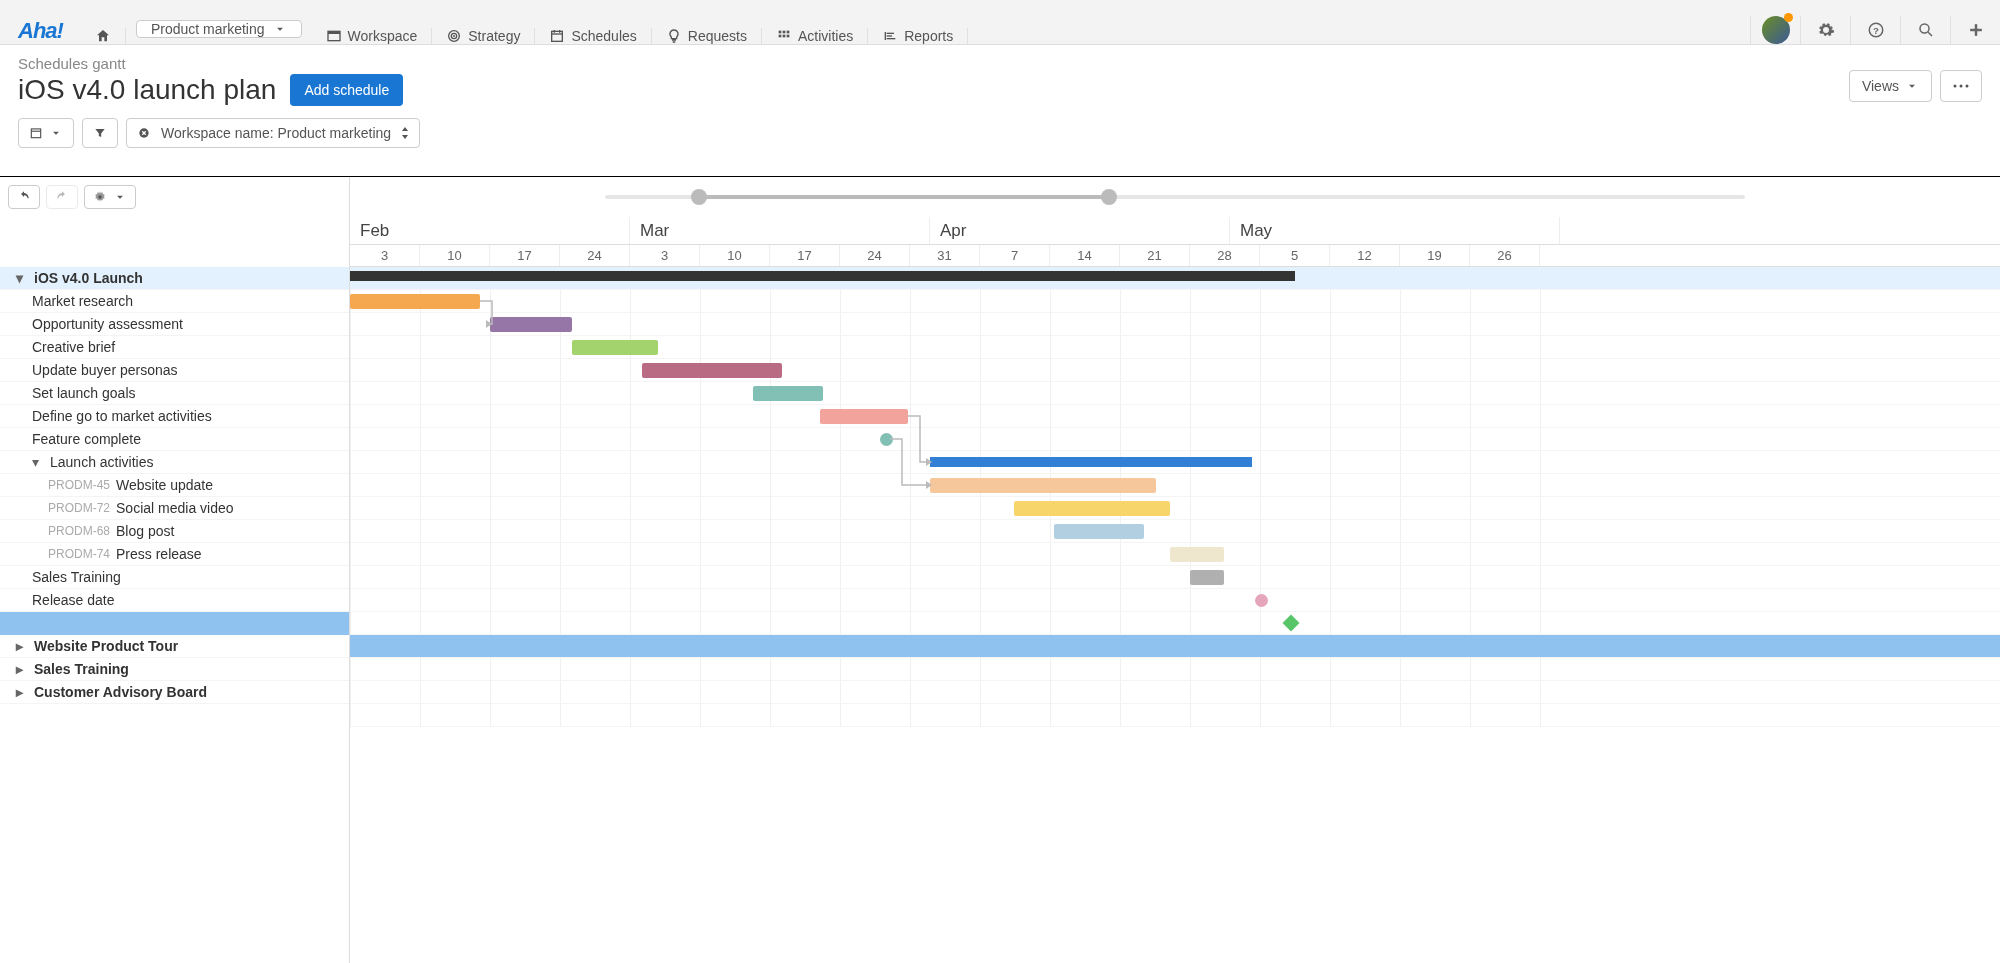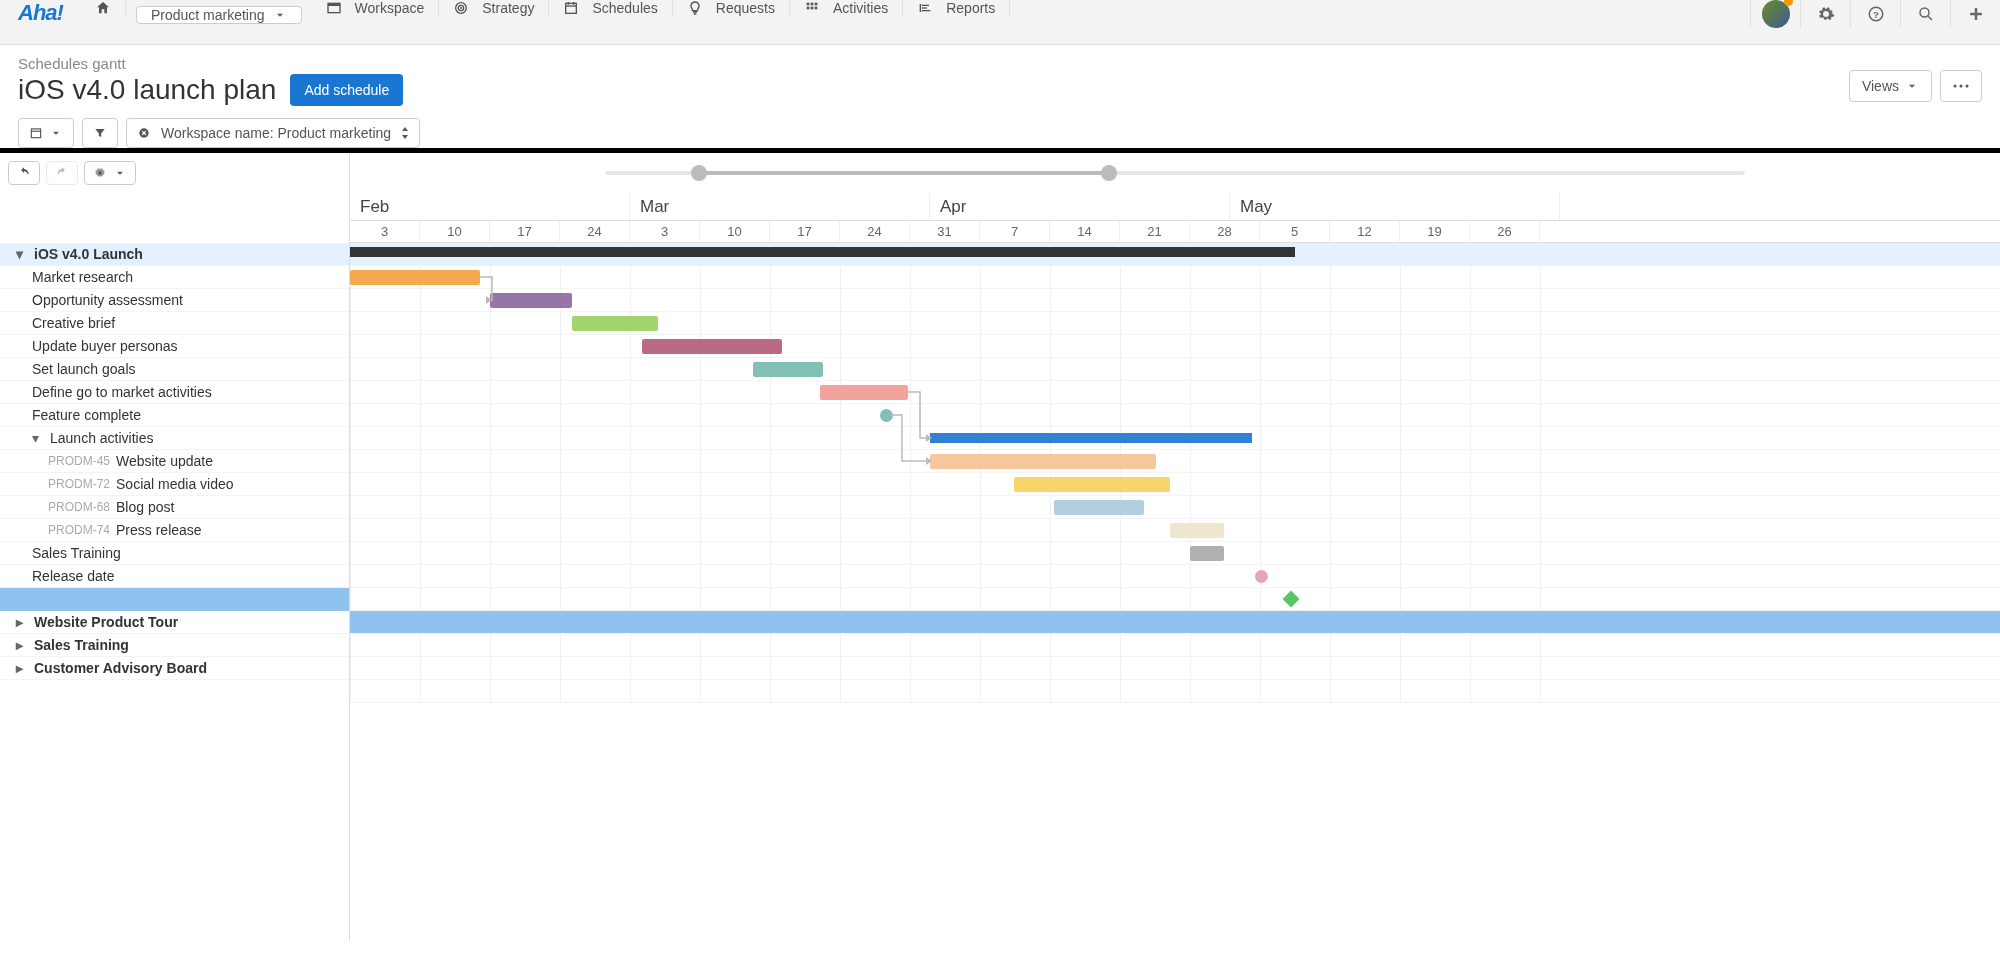--- a/index.html
+++ b/index.html
@@ -1,28 +1,28 @@
 <!DOCTYPE html>
 <html><head>
 <meta charset="utf-8">
 <style>
 * { margin: 0; padding: 0; box-sizing: border-box; font-family: -apple-system, BlinkMacSystemFont, "Segoe UI", Helvetica, Arial, sans-serif; }
 body { background: #fff; color: #333; font-size: 14px; overflow: hidden; }
-.topbar { height: 45px; display: flex; align-items: flex-start; border-bottom: 1px solid #ddd; background: #f3f3f3; }
+.topbar { height: 45px; display: flex; align-items: flex-end; border-bottom: 1px solid #ddd; background: #f3f3f3; }
 .logo { display:flex; align-items:center; padding: 0 18px; font-weight: 800; font-size: 22px; color: #1976d2; font-style: italic; letter-spacing: -1px; }
-.topbtn { display:flex; align-items:center; padding: 0 14px; border-right: 1px solid #e0e0e0; color:#555; gap:13px; cursor:pointer; }
+.topbtn { display:flex; align-items:center; padding: 0 14px; border-right: 1px solid #e0e0e0; color:#555; gap:6px; cursor:pointer; }
 .topbtn svg { width:16px; height:16px; }
 .ws-selector { display:flex; align-items:center; margin: 6px 10px; padding: 0 14px; background:#fff; border:1px solid #ccc; border-radius:4px; color:#555; cursor:pointer; gap:8px; }
 .top-spacer { flex:1; }
 .top-right { display:flex; align-items:stretch; }
 .top-right .icon-btn { display:flex; align-items:center; justify-content:center; width:50px; border-left:1px solid #e0e0e0; color:#666; cursor:pointer; position:relative; }
 .avatar { width:28px; height:28px; border-radius:50%; background: linear-gradient(135deg,#6b8e23,#3b5998); position:relative; }
 .avatar-dot { position:absolute; top:-3px; right:-3px; width:9px; height:9px; background:#ff9800; border-radius:50%; }
 
-.header-area { padding: 10px 18px 0 18px; border-bottom:5px solid #000000; }
+.header-area { padding: 10px 18px 28px 18px; border-bottom:1px solid #000000; }
 .breadcrumb { color:#888; font-size:15px; margin-bottom:2px; }
 .title-row { display:flex; align-items:center; gap:14px; }
 .page-title { font-size:28px; font-weight:400; color:#333; }
 .add-btn { background:#1976d2; color:#fff; border:none; border-radius:4px; padding:8px 14px; font-size:14px; cursor:pointer; }
 .views-row { position:absolute; right:18px; top:70px; display:flex; gap:8px;justify-content:flex-end; }
 .outline-btn { border:1px solid #ccc; border-radius:4px; background:#fff; padding:7px 12px; color:#555; display:flex; align-items:center; gap:6px; cursor:pointer; }
 .filter-row { display:flex; gap:8px; margin-top:12px; }
 .small-btn { border:1px solid #ccc; border-radius:4px; background:#fff; padding:6px 10px; color:#555; display:flex; align-items:center; gap:6px; cursor:pointer; }
 .filter-chip { border:1px solid #ccc; border-radius:4px; background:#fff; padding:6px 10px; color:#555; display:flex; align-items:center; gap:10px; cursor:pointer; }
 

